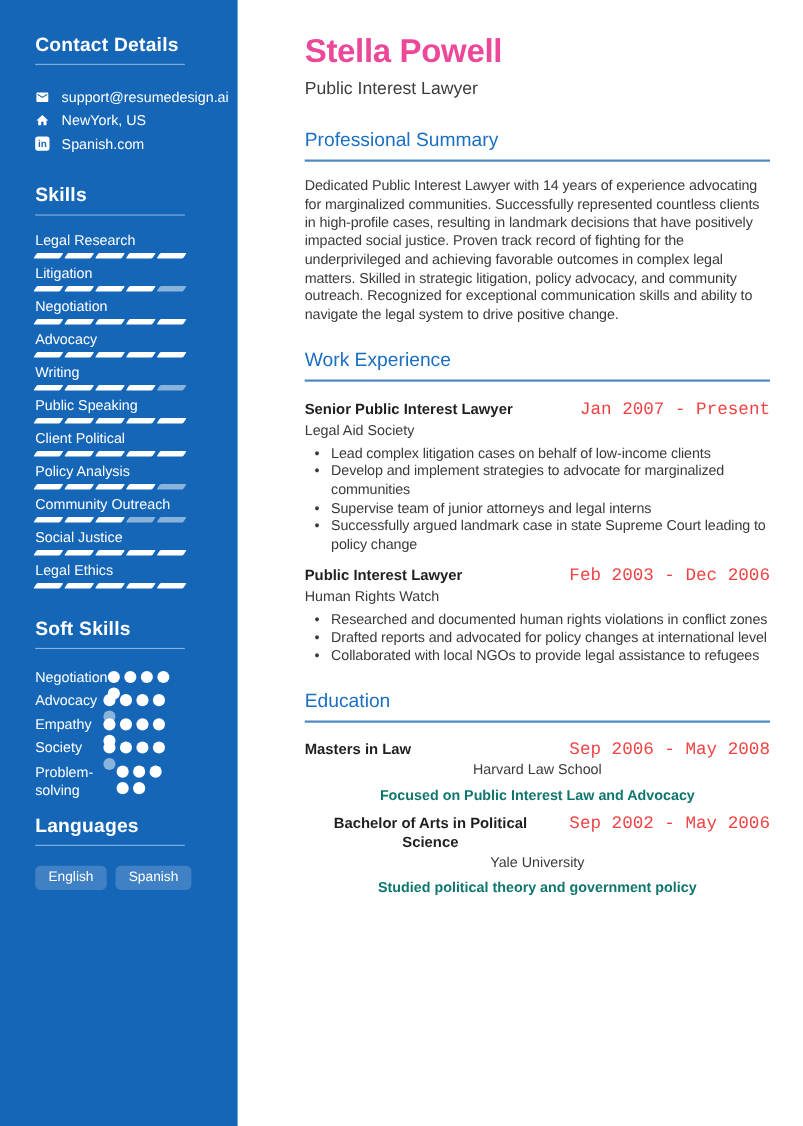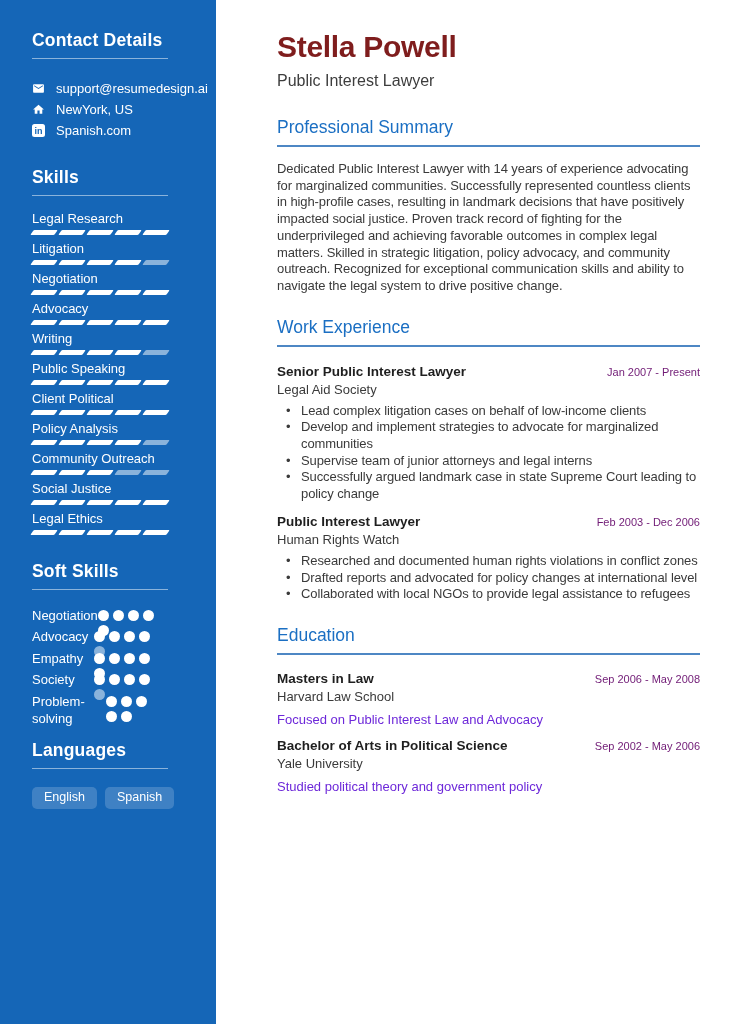--- a/index.html
+++ b/index.html
@@ -36,46 +36,46 @@
           column-gap:4px; row-gap:4px; height:11px; }
   .dot { width:11px; height:11px; border-radius:50%; background:#fff; flex:0 0 auto; }
 
   .lang-list { margin-top:18px; display:flex; gap:8px; }
   .lang-pill { background:rgba(255,255,255,.18); color:#fff; font-size:12.5px;
                padding:4px 12px 5px; border-radius:5px; line-height:13px; }
 
   
   .main { position:absolute; left:245px; top:0; width:485px; height:1024px;
           padding:30px 30px 0 32px; color:#3a3a3a; }
-  .name { font-size:30px; font-weight:700; color:#7f1d1d; letter-spacing:-.3px; line-height:34px; }
+  .name { font-size:30px; font-weight:700; color:#ec4899; letter-spacing:-.3px; line-height:34px; }
   .role { font-size:16px; color:#3d3d3d; margin-top:7px; line-height:19px; }
 
   .m-section { margin-top:27px; }
   .m-section.exp { margin-top:22px; }
   .m-section.edu { margin-top:22px; }
   .m-title { color:#1b6fc3; font-size:17.5px; font-weight:400; line-height:21px;
              padding-bottom:7px; border-bottom:2px solid #4e87c4; }
 
   .summary-text { margin-top:14px; font-size:13px; line-height:16.7px; color:#3a3a3a;
                   letter-spacing:-.1px; }
 
   .job { margin-top:16px; }
   .job + .job { margin-top:10px; }
   .job-head, .edu-head { display:flex; justify-content:space-between; align-items:baseline; }
   .job-title, .edu-degree { font-size:13.5px; font-weight:700; color:#1f1f1f; line-height:17px; }
-  .job-dates, .edu-dates { font-size:11px; color:#701a75; white-space:nowrap; margin-left:12px; }
+  .job-dates, .edu-dates { font-size:16px; color:#ef4444; white-space:nowrap; margin-left:12px;font-family:Liberation Mono, monospace; }
   .job-company, .edu-school { font-size:13px; line-height:19px; color:#3a3a3a; }
   .bullets { margin-top:4px; }
   .bullet { position:relative; padding-left:24px; font-size:13px; line-height:16.7px;
             letter-spacing:-.1px; color:#3a3a3a; }
   .bullet::before { content:"•"; position:absolute; left:9px; top:0; }
 
-  .edu-item { margin-top:15px; }
+  .edu-item { margin-top:15px;text-align:center; }
   .edu-item + .edu-item { margin-top:9px; }
-  .edu-note { margin-top:5px; font-size:13px; line-height:17px; color:#6d28d9; }
+  .edu-note { margin-top:5px; font-size:13px; line-height:17px; color:#0f766e;font-weight:bold; }
 </style>
 </head>
 <body>
 
 <div class="page">
 
   <aside class="sidebar">
 
     <section class="side-section">
       <div class="side-title">Contact Details</div>

